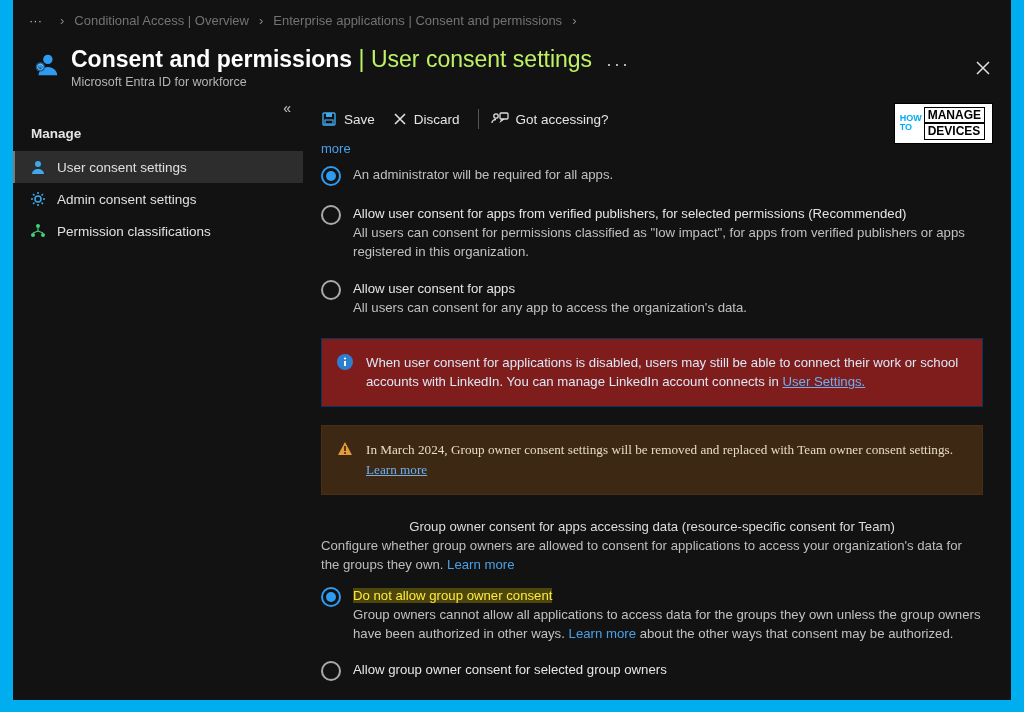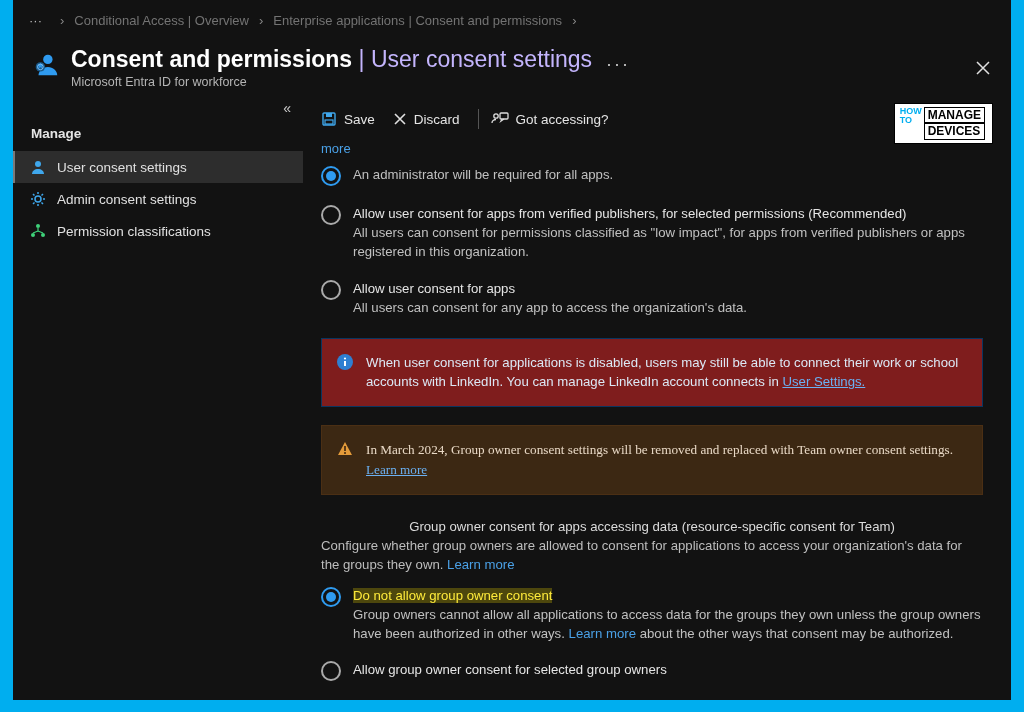--- a/index.html
+++ b/index.html
@@ -30,21 +30,21 @@
   }
   .header-icon {
     width: 30px; height: 30px; margin-right: 10px; margin-top: 4px;
     position: relative;
   }
   .header-icon svg { width: 30px; height: 30px; }
   .header-text .title-line {
     font-size: 23px; font-weight: 600; color: #ffffff;
   }
   .header-text .title-line .thin {
-    font-weight: 300; color: #c4b5fd;
+    font-weight: 300; color: #bef264;
   }
   .header-text .subtitle {
     font-size: 12.5px; color: #b5b5b5; margin-top: 2px;
   }
   .header .dots {
     margin-left: 14px; color: #ccc; font-size: 18px; letter-spacing: 2px;
     margin-top: 8px; cursor: pointer;
   }
   .close-x {
     position: absolute; right: 14px; top: 14px;
@@ -98,21 +98,21 @@
   }
   .tb-btn {
     display: inline-flex; align-items: center;
     margin-right: 18px; color: #e5e5e5; cursor: pointer;
   }
   .tb-btn .tb-icon { margin-right: 7px; display: inline-flex; }
   .tb-div { width: 1px; height: 20px; background: #555; margin: 0 12px 0 0; }
   .brand {
     position: absolute; right: 18px; top: 4px;
     background: #fff; color: #000; font-weight: 700;
-    padding: 3px 5px; font-size: 11px; display: flex; align-items: flex-start;
+    padding: 3px 5px; font-size: 11px; display: flex; align-items: center;
     border: 1px solid #000;
   }
   .brand .bx { border: 1px solid #000; padding: 0 3px; margin-right: 2px; font-size:12px; line-height:1.2;}
   .brand span.h { color: #00aeef; font-weight:700; }
 
   .content {
     padding: 0 28px 12px 18px;
     font-size: 13.2px; line-height: 1.45;
     height: calc(100% - 40px);
     overflow: hidden;

